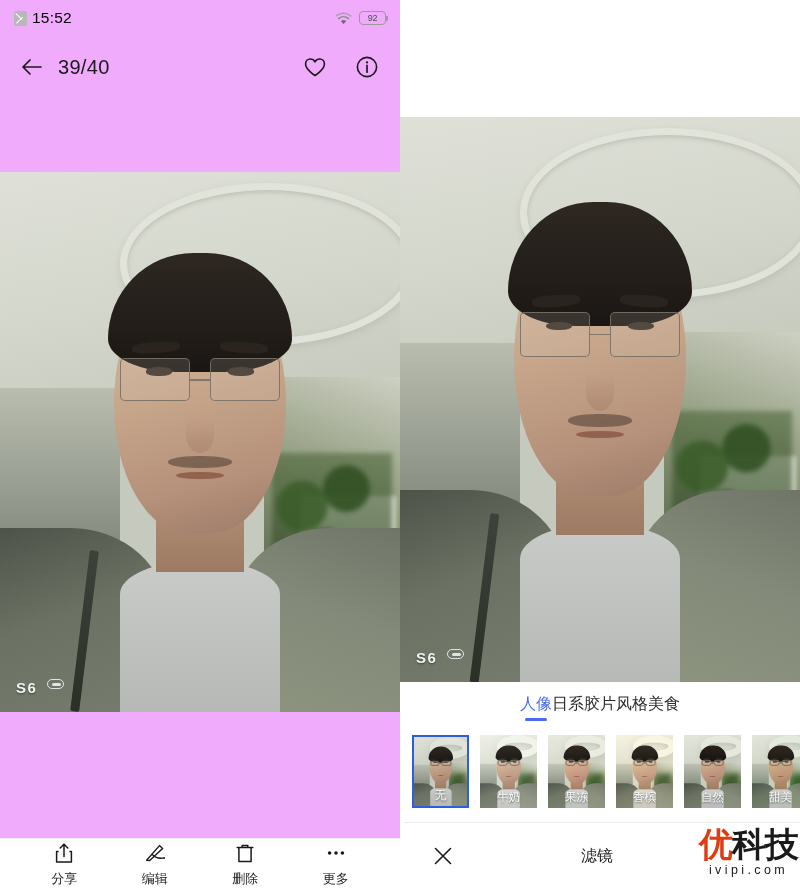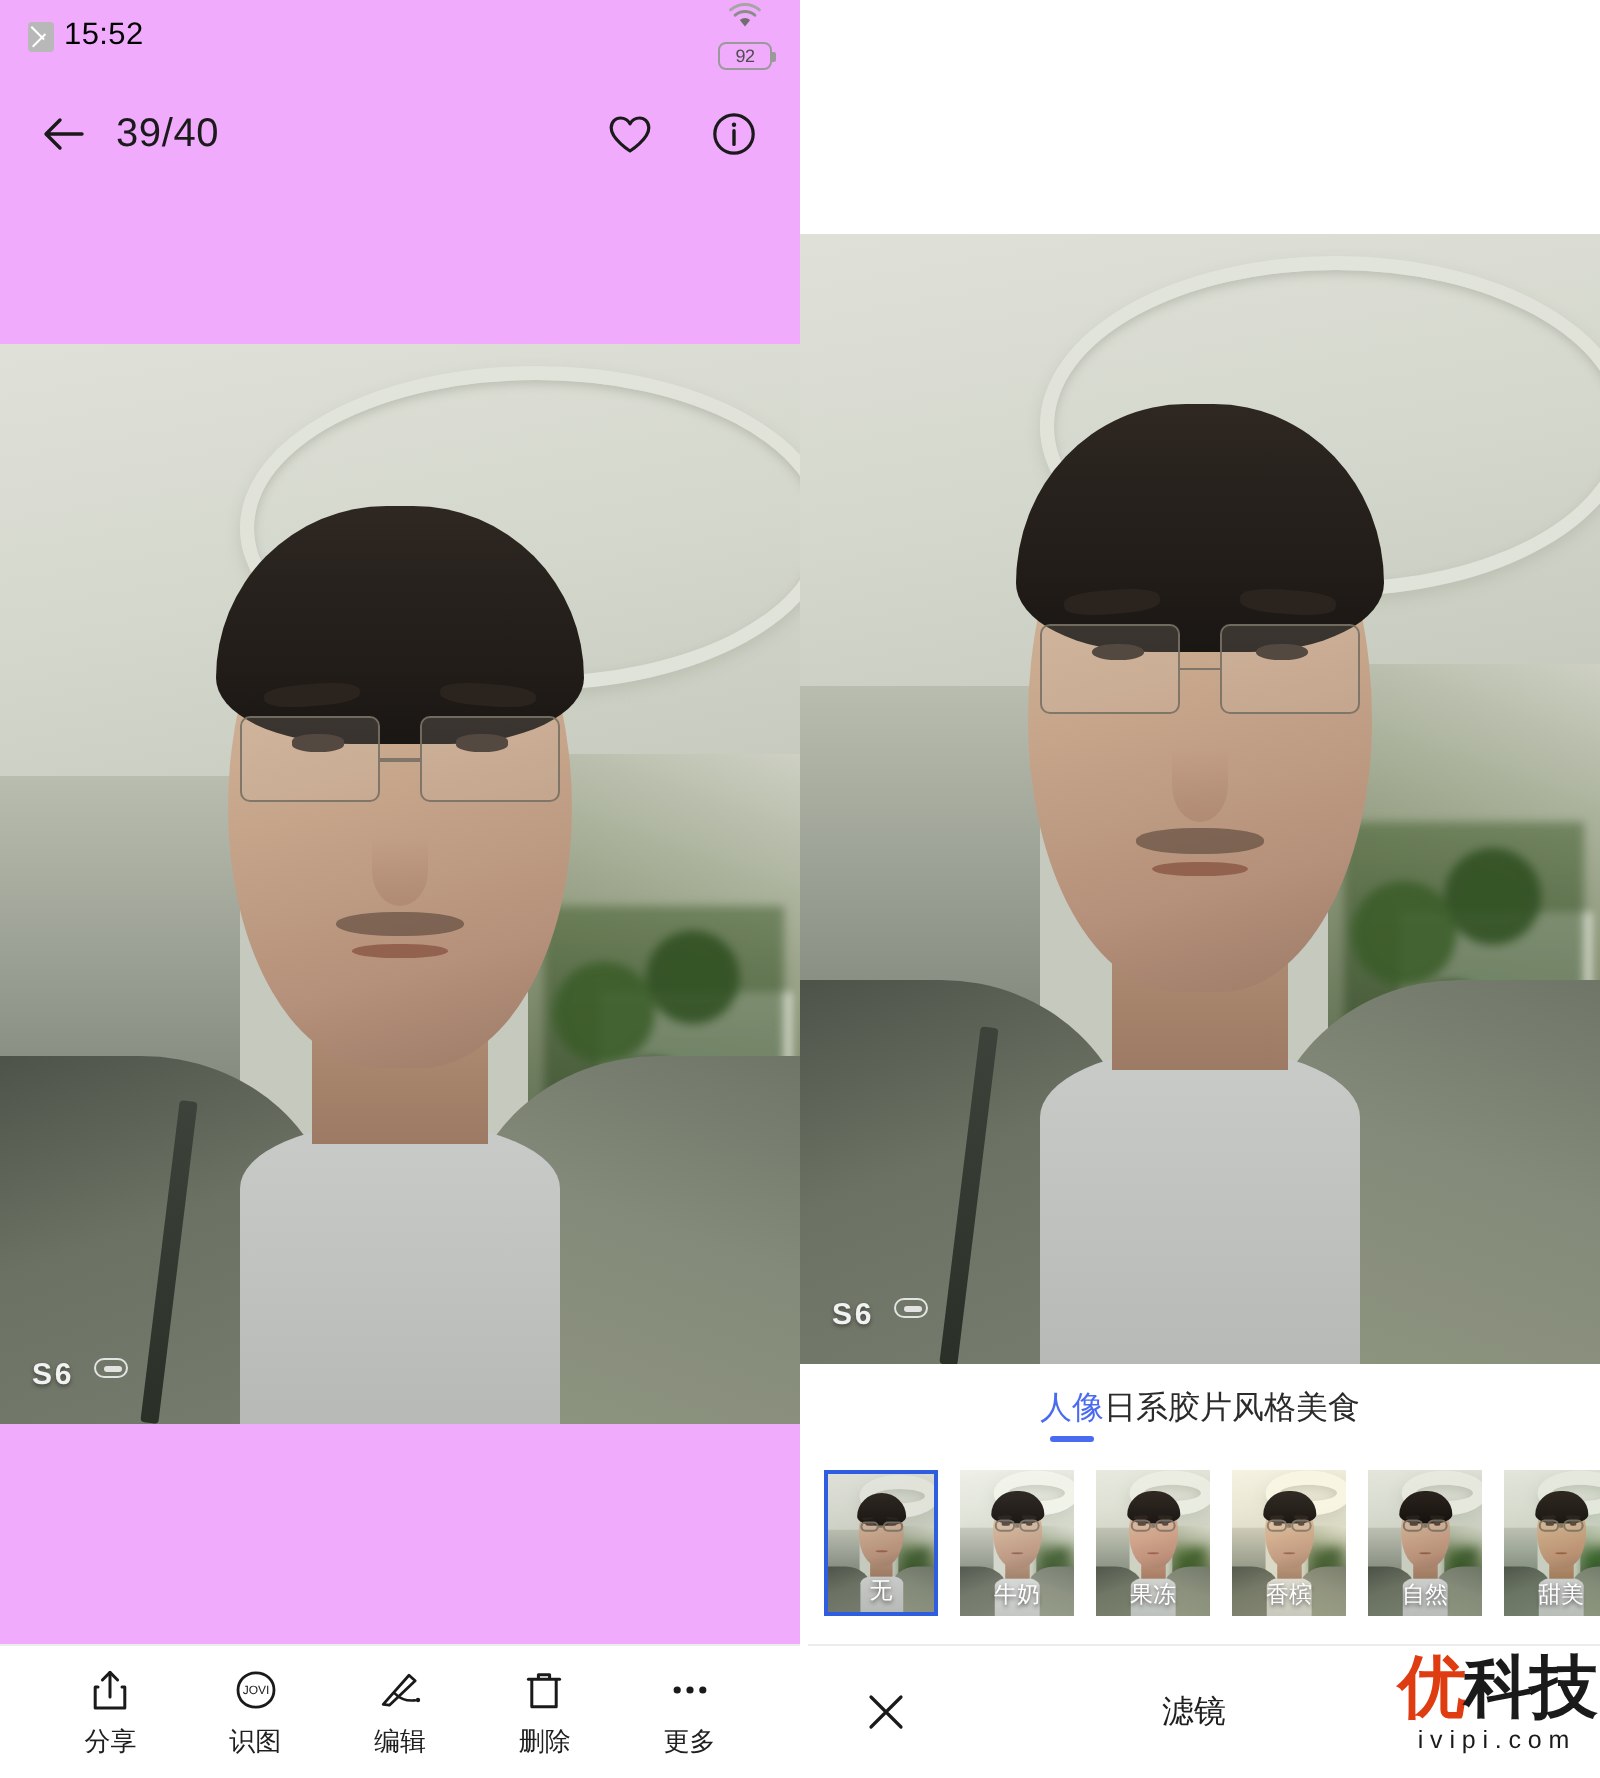--- a/index.html
+++ b/index.html
@@ -44,21 +44,21 @@
     background: #fff;
     transform: rotate(45deg); transform-origin: 0 0;
   }
   .sb-sim::after { transform: rotate(-45deg); left: 2px; top: 12px; }
   .sb-time {
     font-size: 15.5px; color: #000; letter-spacing: 0.2px;
     font-family: "Liberation Sans", sans-serif;
   }
   .sb-right {
     margin-left: auto;
-    display: flex; align-items: center; gap: 7px; flex-direction: column;
+    display: flex; align-items: center; gap: 7px;
   }
   .wifi-ico { width: 17px; height: 13px; display: block; }
   .battery {
     width: 27px; height: 14px;
     border: 1.3px solid #9a9a9a;
     border-radius: 4px;
     position: relative;
     display: flex; align-items: center; justify-content: center;
   }
   .battery::after {
@@ -240,21 +240,21 @@
   }
   .wm-badge::after {
     content: ""; position: absolute; left: 3.5px; top: 2.5px;
     width: 9px; height: 3.5px; background: rgba(240,240,240,0.9);
     border-radius: 2px;
   }
 
   
   .toolbar-left {
     position: absolute; left: 0; bottom: 0;
-    width: 400px; height: 67px;
+    width: 400px; height: 51px;
     border-top: 1px solid #ececec;
     display: flex; align-items: center;
     justify-content: space-around;
     padding: 0 19px;
     background: #fff;
   }
   .tool-item {
     display: flex; flex-direction: column; align-items: center;
     gap: 5px; width: 66px;
   }
@@ -436,27 +436,20 @@
 
       <div class="tool-item">
         <svg class="tool-ico" viewBox="0 0 24 24">
           <path d="M12 3.2 V15.5" stroke="#1a1a1a" stroke-width="1.5" stroke-linecap="round"></path>
           <path d="M8.2 7 L12 3.2 L15.8 7" stroke="#1a1a1a" stroke-width="1.5" fill="none" stroke-linecap="round" stroke-linejoin="round"></path>
           <path d="M6 10.5 H4.6 V21 H19.4 V10.5 H18" stroke="#1a1a1a" stroke-width="1.5" fill="none" stroke-linecap="round" stroke-linejoin="round"></path>
         </svg>
         <span class="tool-lbl">分享</span>
       </div>
 
-      <div class="tool-item">
-        <svg class="tool-ico" viewBox="0 0 24 24">
-          <path d="M12 3.4 C17.2 3.4 21 7.2 21 12 C21 17 17 20.6 12 20.6 C6.6 20.6 3 17 3 12 C3 7.4 6.6 3.4 12 3.4 Z" stroke="#1a1a1a" stroke-width="1.4" fill="none"></path>
-          <text x="12" y="14.2" font-size="6" fill="#1a1a1a" text-anchor="middle" font-family="Liberation Sans, sans-serif">JOVI</text>
-        </svg>
-        <span class="tool-lbl">识图</span>
-      </div>
 
       <div class="tool-item">
         <svg class="tool-ico" viewBox="0 0 24 24">
           <path d="M3.6 19.2 L16.5 4.6 L19.6 7.4 L6.7 19.6 Z" stroke="#1a1a1a" stroke-width="1.4" fill="none" stroke-linejoin="round"></path>
           <path d="M9.5 13.8 C12 16.4 15.2 17.6 19.5 17.2" stroke="#1a1a1a" stroke-width="1.3" fill="none" stroke-linecap="round"></path>
           <circle cx="21" cy="17" r="1.1" fill="#1a1a1a"></circle>
         </svg>
         <span class="tool-lbl">编辑</span>
       </div>
 

